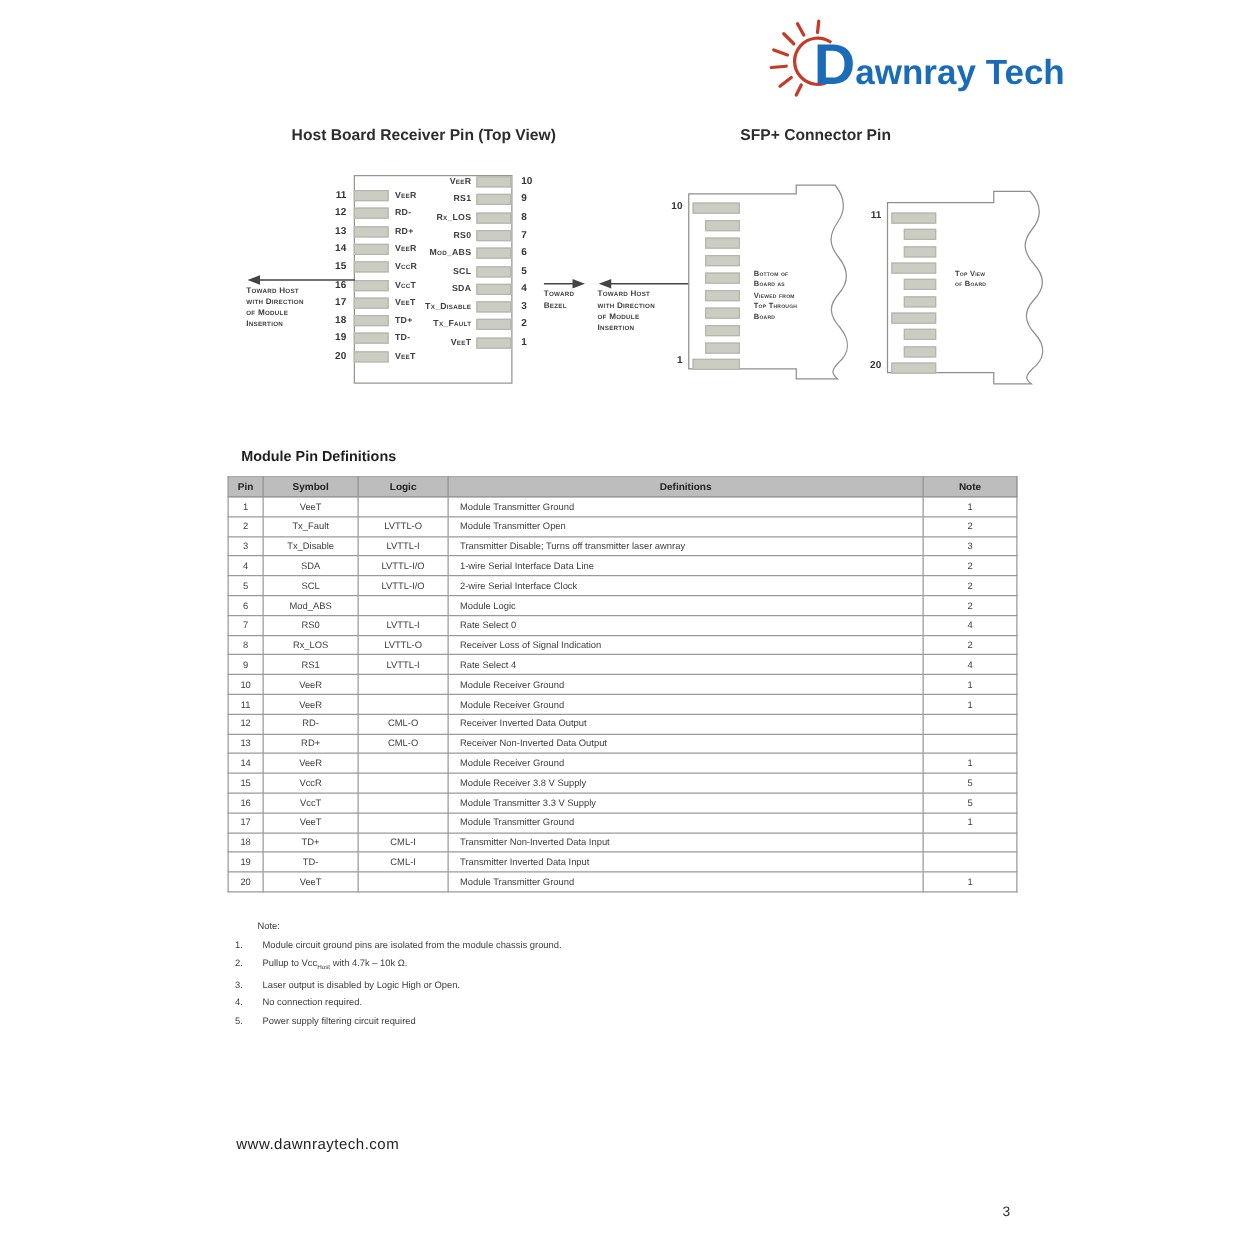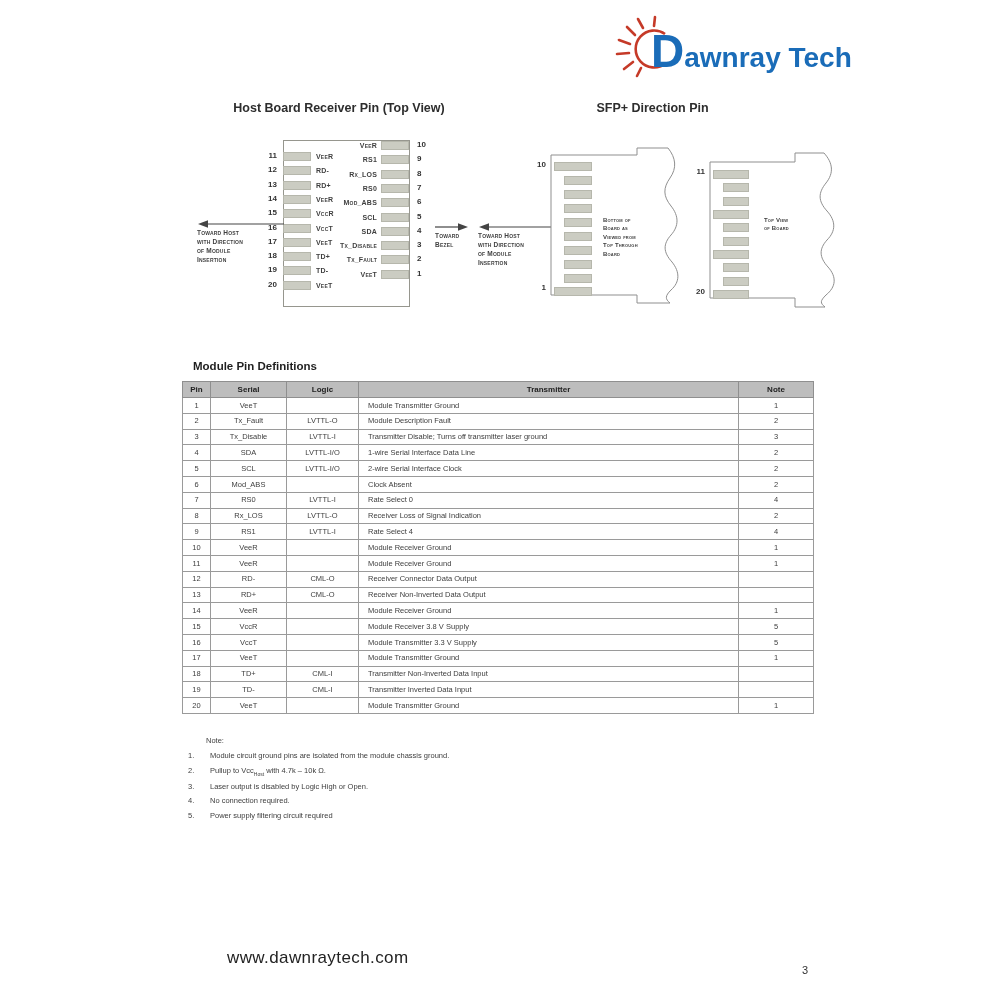--- a/index.html
+++ b/index.html
@@ -42,21 +42,21 @@
   col.c-pin{width:28px} col.c-sym{width:76px} col.c-log{width:72px} col.c-desc{width:380px} col.c-note{width:75px}
 
   
   #notes { position:absolute; left:186px; top:736px; width:480px; font-size:7.5px; color:#3d3d3d; }
   #notes .heading { margin-bottom:6px;padding-left:20px; }
   #notes .note-item { position:relative; margin-bottom:5.6px; padding-left:24px; }
   #notes .note-num { position:absolute; left:2px; }
   #notes sub { font-size:5px; }
 
   
-  #footer-site { position:absolute; left:189px; top:948px; font-size:17px; letter-spacing:.4px; color:#232323;margin-left:38px; }
+  #footer-site { position:absolute; left:189px; top:908px; font-size:12px; letter-spacing:.4px; color:#232323; }
   #footer-page { position:absolute; left:802px; top:964px; font-size:11px; color:#333; }
 </style>
 </head>
 <body>
 
 <div class="page">
 
   <svg class="logo" viewBox="0 0 250 64">
     <g stroke="#c53a28" stroke-width="2.6" stroke-linecap="round">
       <line x1="38" y1="14" x2="33" y2="5"></line>
@@ -65,21 +65,21 @@
       <line x1="24" y1="39" x2="12" y2="40"></line>
       <line x1="28" y1="48" x2="19" y2="55"></line>
       <line x1="36" y1="54" x2="32" y2="62"></line>
       <line x1="49" y1="12" x2="50" y2="3"></line>
     </g>
     <path d="M60 20 A18.5 18.5 0 1 0 60 50" fill="none" stroke="#c53a28" stroke-width="2.6"></path>
     <text id="logo-text" x="46" y="53" fill="#1a6cb8" font-weight="bold" font-family="Liberation Sans, sans-serif"><tspan font-size="46">D</tspan><tspan font-size="28">awnray Tech</tspan></text>
   </svg>
 
   <div class="diagram-title" id="host-title">Host Board Receiver Pin (Top View)</div>
-  <div class="diagram-title" id="sfp-title">SFP+ Direction Pin</div>
+  <div class="diagram-title" id="sfp-title">SFP+ Connector Pin</div>
 
   <div class="diag" id="host-diagram">
     <div class="host-box"></div>
 
   <div class="pad" style="left: 98px; top: 20px; width: 28px; height: 9px;"></div>
       <div class="pin-num ra" style="left: 60px; top: 19px; width: 32px;">11</div>
       <div class="pin-label" style="left: 131px; top: 20px;">VeeR</div>
       <div class="pad" style="left: 98px; top: 34.3px; width: 28px; height: 9px;"></div>
       <div class="pin-num ra" style="left: 60px; top: 33.3px; width: 32px;">12</div>
       <div class="pin-label" style="left: 131px; top: 34.3px;">RD-</div>
@@ -229,67 +229,67 @@
       <colgroup>
         <col class="c-pin">
           <col class="c-sym">
           <col class="c-log">
           <col class="c-desc">
           <col class="c-note">
       </colgroup>
       <thead>
           <tr id="head-row">
             <th>Pin</th>
-            <th>Serial</th>
+            <th>Symbol</th>
             <th>Logic</th>
-            <th>Transmitter</th>
+            <th>Definitions</th>
             <th>Note</th>
           </tr>
         </thead>
       <tbody id="table-body">
           <tr>
             <td>1</td>
             <td>VeeT</td>
             <td></td>
             <td class="desc">Module Transmitter Ground</td>
             <td>1</td>
           </tr>
           <tr>
             <td>2</td>
             <td>Tx_Fault</td>
             <td>LVTTL-O</td>
-            <td class="desc">Module Description Fault</td>
+            <td class="desc">Module Transmitter Open</td>
             <td>2</td>
           </tr>
           <tr>
             <td>3</td>
             <td>Tx_Disable</td>
             <td>LVTTL-I</td>
-            <td class="desc">Transmitter Disable; Turns off transmitter laser ground</td>
+            <td class="desc">Transmitter Disable; Turns off transmitter laser awnray</td>
             <td>3</td>
           </tr>
           <tr>
             <td>4</td>
             <td>SDA</td>
             <td>LVTTL-I/O</td>
             <td class="desc">1-wire Serial Interface Data Line</td>
             <td>2</td>
           </tr>
           <tr>
             <td>5</td>
             <td>SCL</td>
             <td>LVTTL-I/O</td>
             <td class="desc">2-wire Serial Interface Clock</td>
             <td>2</td>
           </tr>
           <tr>
             <td>6</td>
             <td>Mod_ABS</td>
             <td></td>
-            <td class="desc">Clock Absent</td>
+            <td class="desc">Module Logic</td>
             <td>2</td>
           </tr>
           <tr>
             <td>7</td>
             <td>RS0</td>
             <td>LVTTL-I</td>
             <td class="desc">Rate Select 0</td>
             <td>4</td>
           </tr>
           <tr>
@@ -317,21 +317,21 @@
             <td>11</td>
             <td>VeeR</td>
             <td></td>
             <td class="desc">Module Receiver Ground</td>
             <td>1</td>
           </tr>
           <tr>
             <td>12</td>
             <td>RD-</td>
             <td>CML-O</td>
-            <td class="desc">Receiver Connector Data Output</td>
+            <td class="desc">Receiver Inverted Data Output</td>
             <td></td>
           </tr>
           <tr>
             <td>13</td>
             <td>RD+</td>
             <td>CML-O</td>
             <td class="desc">Receiver Non-Inverted Data Output</td>
             <td></td>
           </tr>
           <tr>

